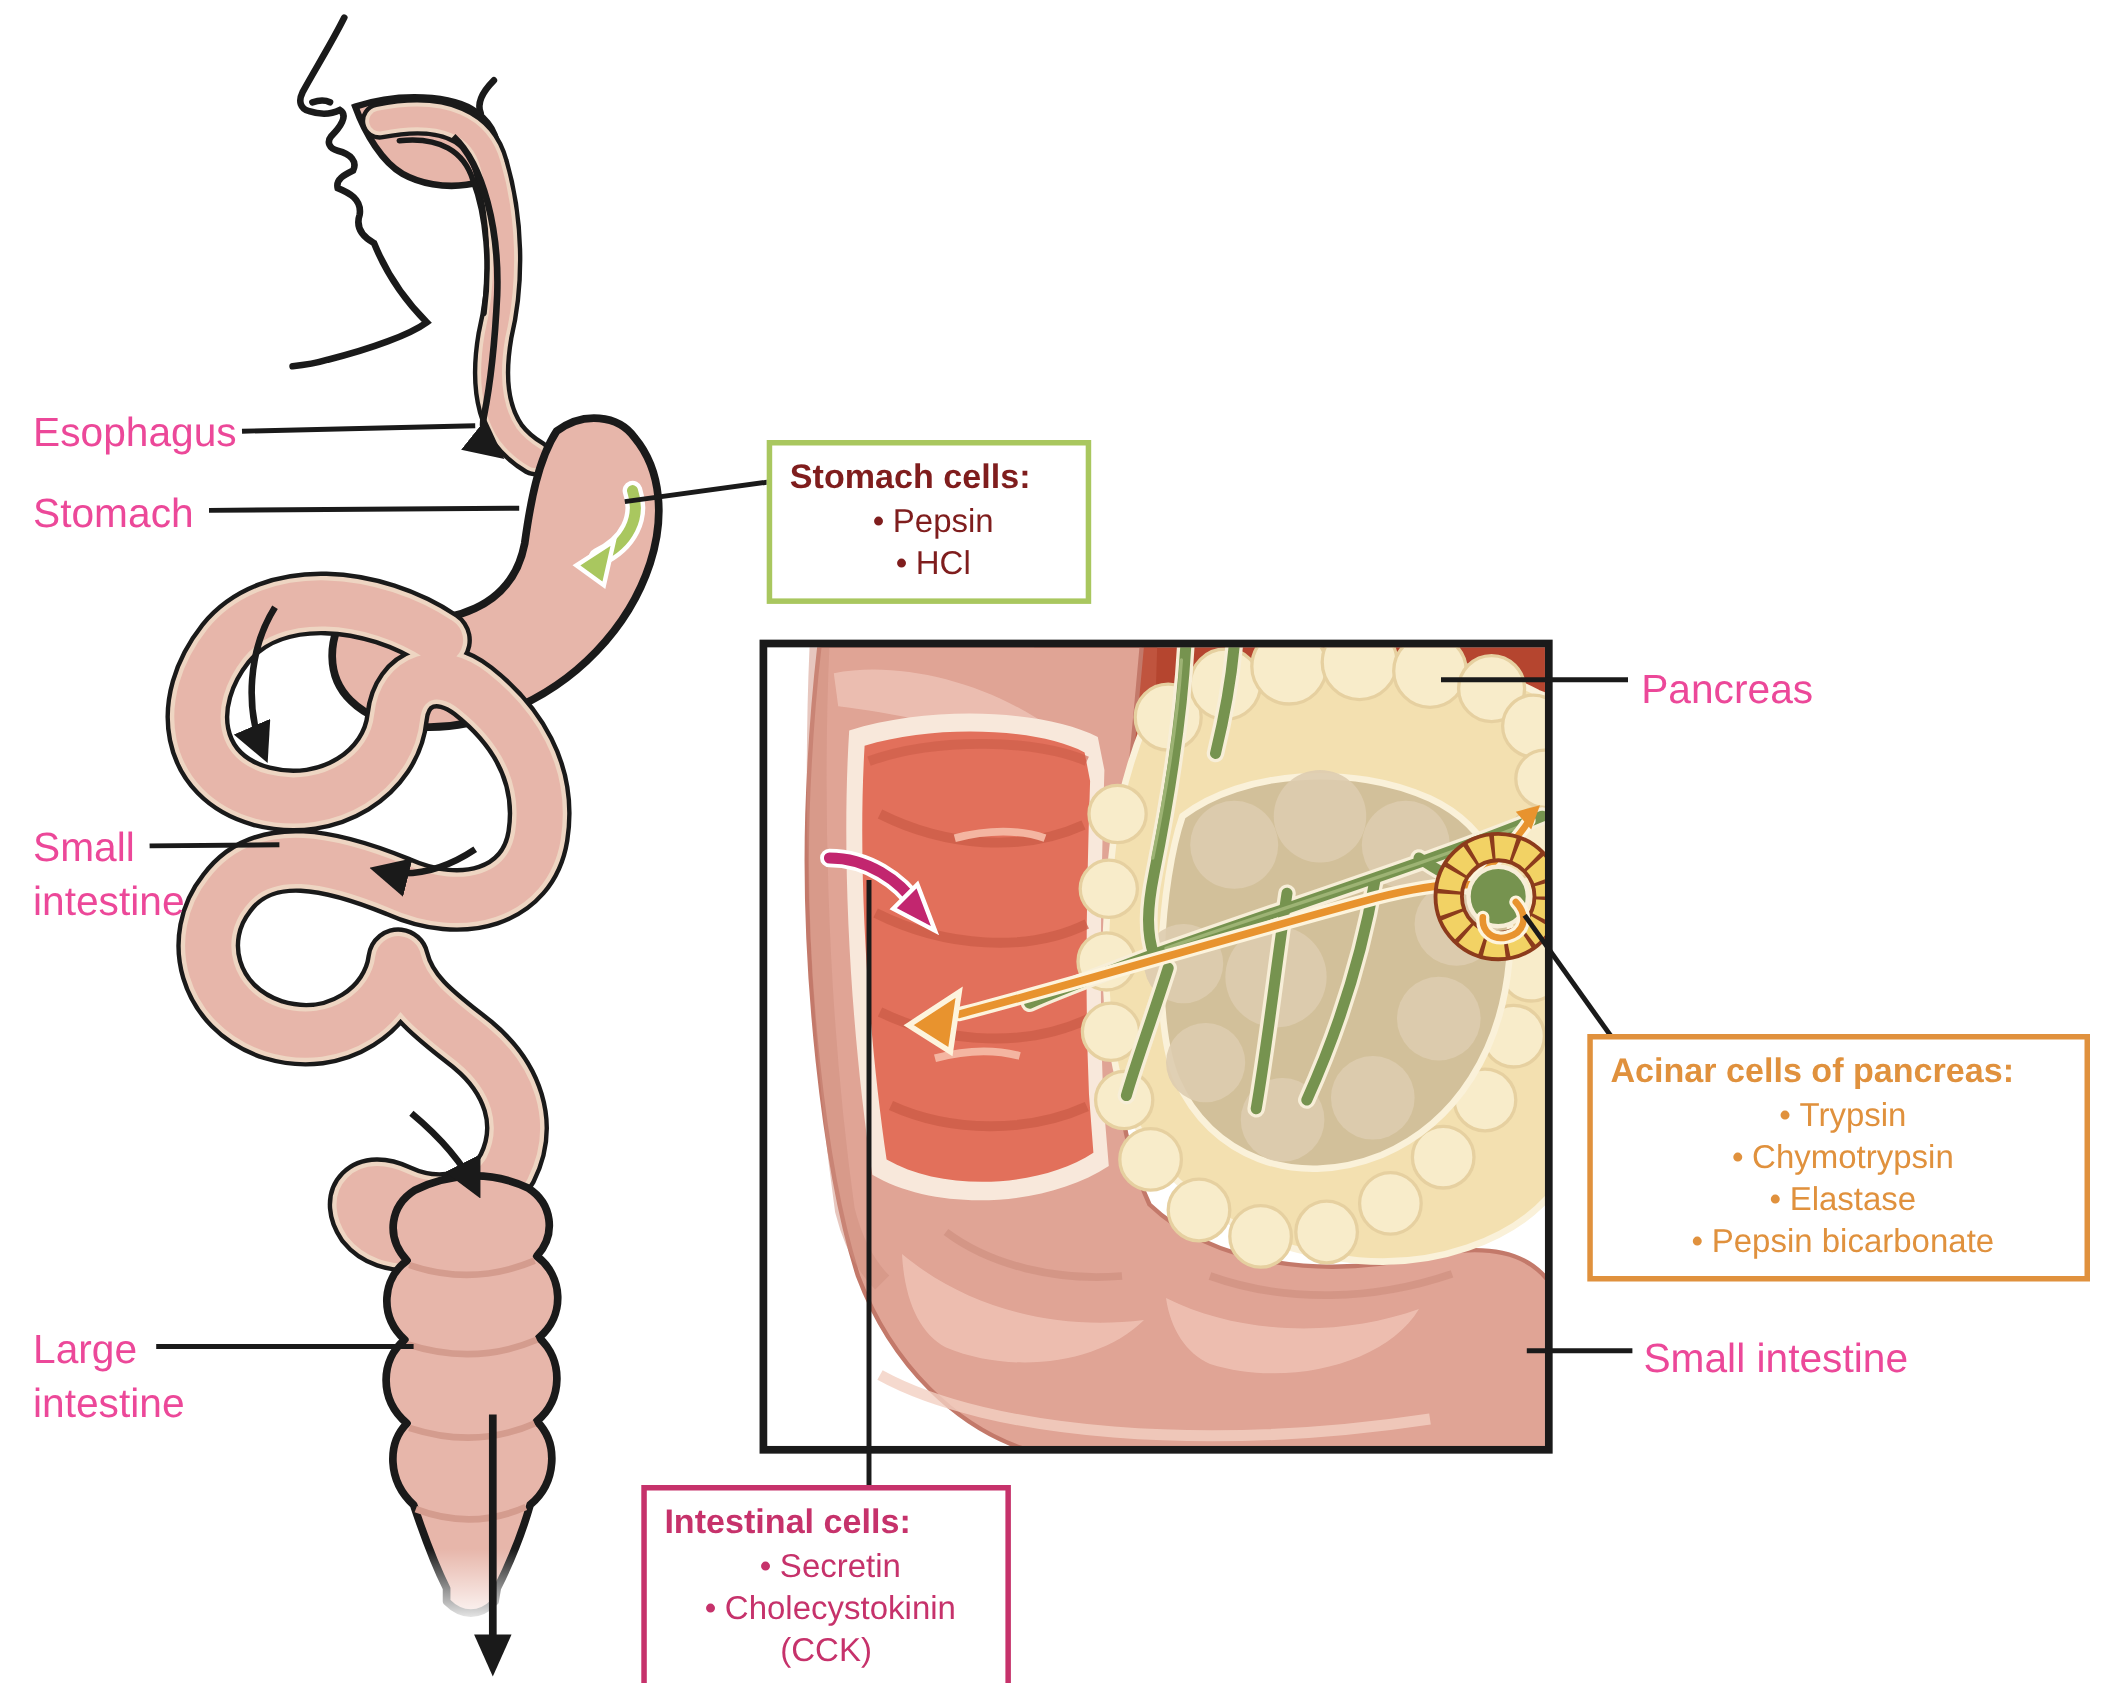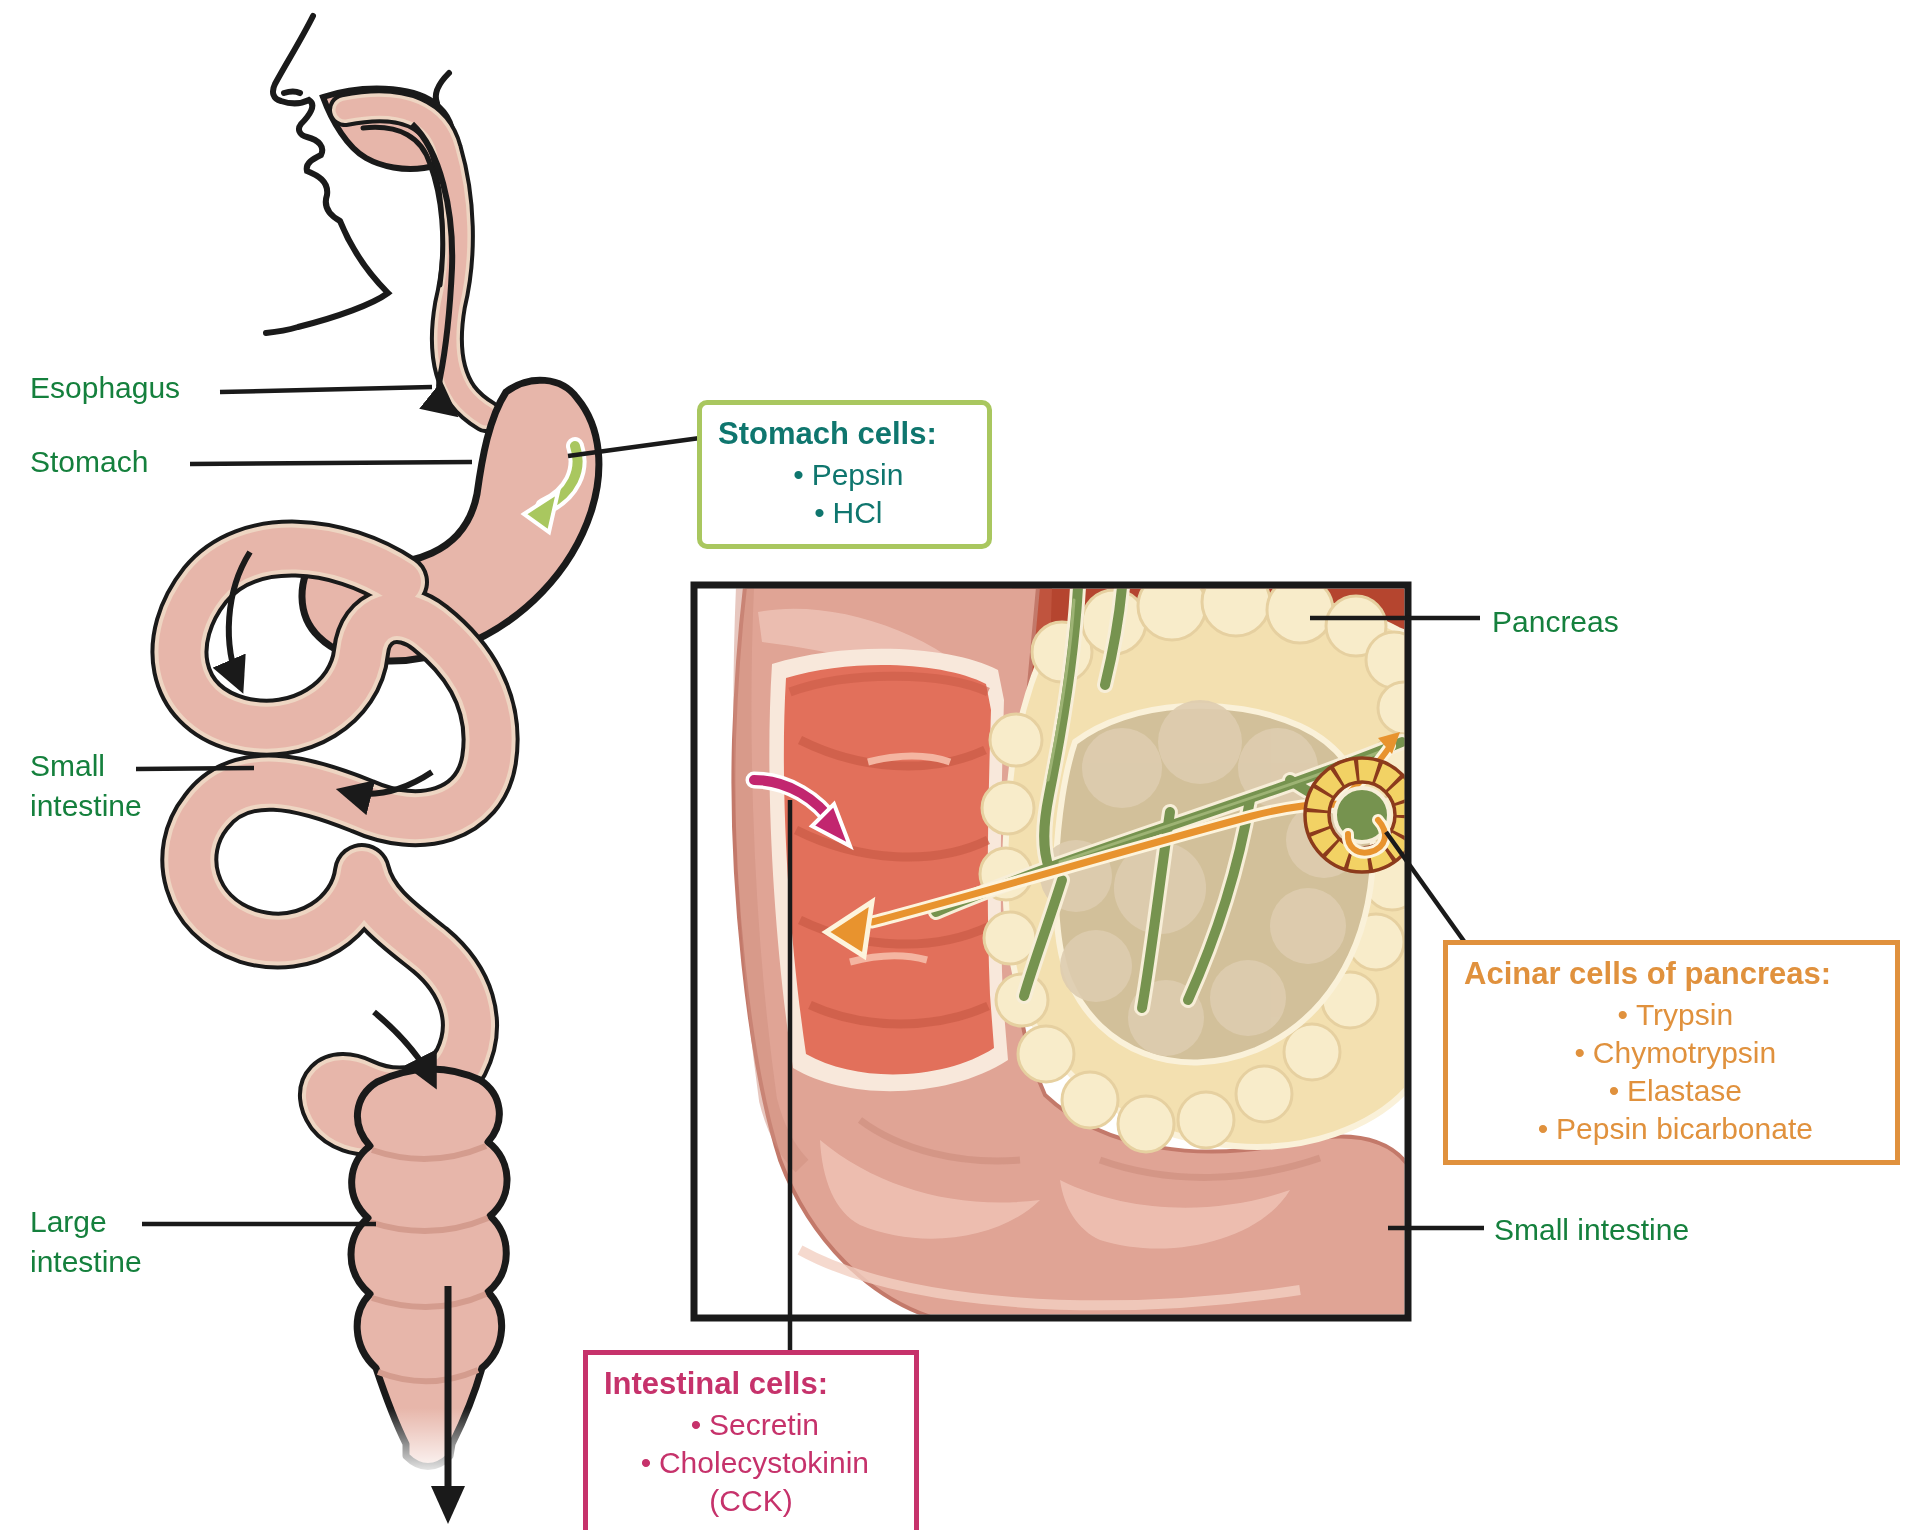--- a/index.html
+++ b/index.html
@@ -2,21 +2,21 @@
 <html><head>
 <meta charset="utf-8">
 <style>
   html,body{margin:0;padding:0;background:#ffffff;}
   .stage{
     position:relative;width:1922px;height:1530px;background:#ffffff;overflow:hidden;
     font-family:"Liberation Sans", sans-serif;
   }
   .stage svg{position:absolute;left:0;top:0;}
   .anat-label{
-    position:absolute;font-size:30px;line-height:1.33;color:#15803d;
+    position:absolute;font-size:37px;line-height:1.33;color:#ec4899;
     white-space:pre-line;
   }
   .callout{
     position:absolute;box-sizing:border-box;background:#ffffff;
     border:5px solid currentColor;padding:10px 16px 12px 16px;
   }
   .callout .co-title{font-size:31px;font-weight:bold;line-height:1.25;}
   .callout ul{margin:2px 0 0 0;padding:0;list-style:none;text-align:center;}
   .callout li{font-size:30px;line-height:1.27;}
   .callout li .bullet{display:inline-block;width:26px;}
@@ -243,21 +243,21 @@
 
   <div class="anat-label" style="left:30px;top:368px;">Esophagus</div>
   <div class="anat-label" style="left:30px;top:442px;">Stomach</div>
   <div class="anat-label" style="left:30px;top:746px;">Small
 intestine</div>
   <div class="anat-label" style="left:30px;top:1202px;">Large
 intestine</div>
   <div class="anat-label" style="left:1492px;top:602px;">Pancreas</div>
   <div class="anat-label" style="left:1494px;top:1210px;">Small intestine</div>
 
-  <div class="callout" style="left: 697px; top: 400px; width: 295px; color: #0f766e; border-color: rgb(169, 199, 95); border-radius: 10px;">
+  <div class="callout" style="left: 697px; top: 400px; width: 295px; color: #7f1d1d; border-color: rgb(169, 199, 95);">
     <div class="co-title">Stomach cells:</div>
     <ul>
       <li><span class="bullet">•</span><span>Pepsin</span></li>
       <li><span class="bullet">•</span><span>HCl</span></li>
     </ul>
   </div>
 
   <div class="callout" style="left: 583px; top: 1350px; width: 336px; color: rgb(198, 50, 107); border-color: rgb(198, 50, 107);">
     <div class="co-title">Intestinal cells:</div>
     <ul>

